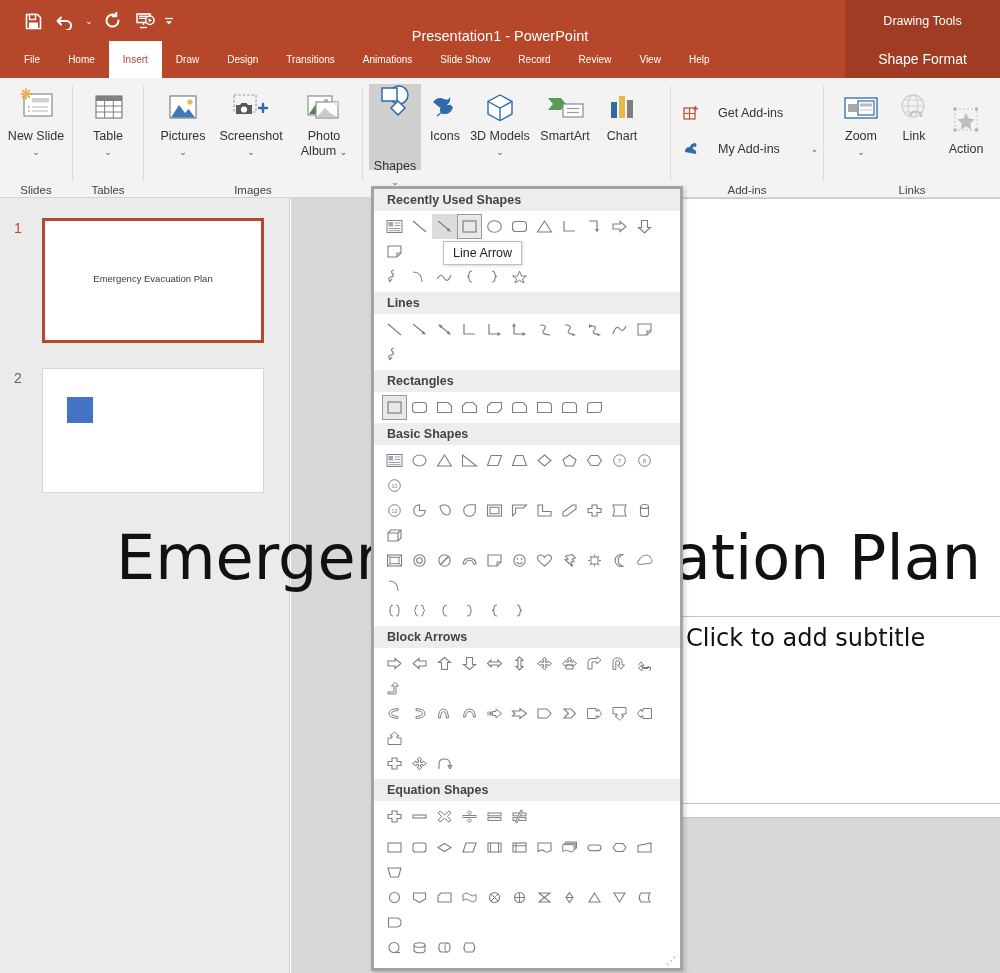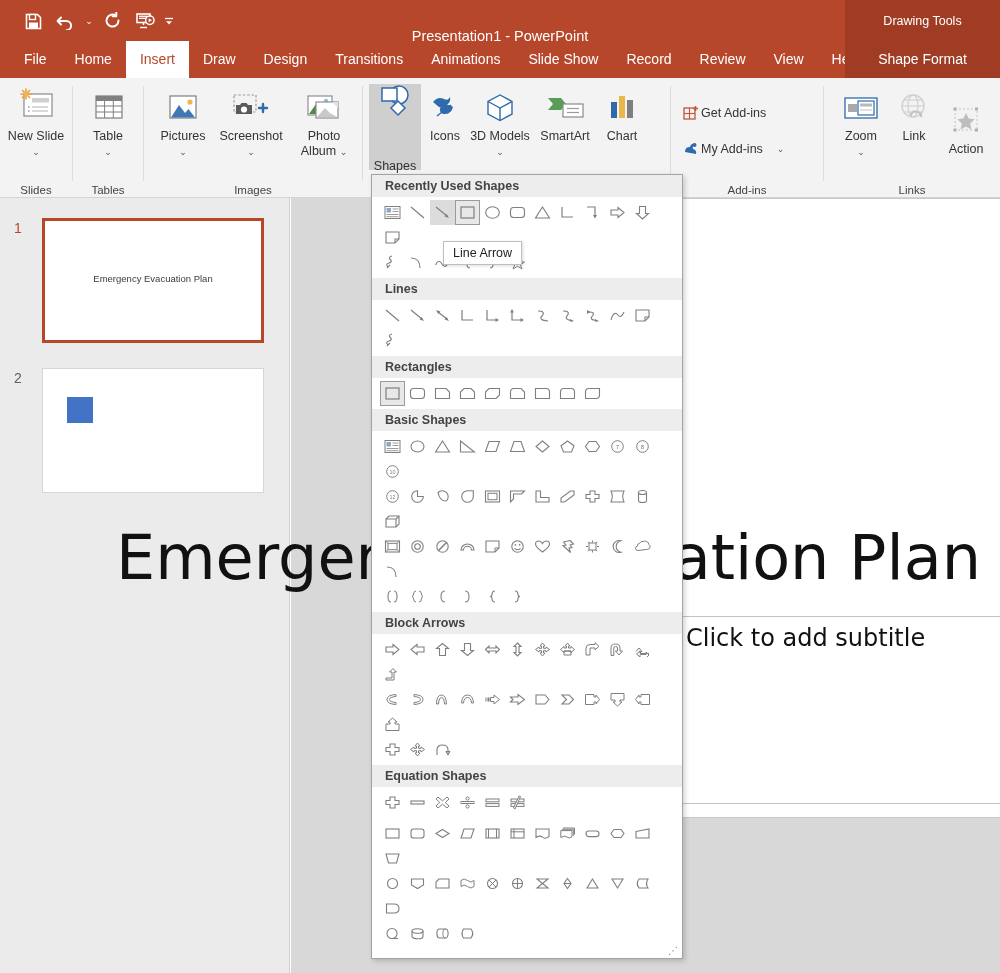--- a/index.html
+++ b/index.html
@@ -34,21 +34,21 @@
   }
 
   
   #tabstrip{
     position:absolute; left:0; top:41px; width:1000px; height:37px;
     background:#b7472a;
   }
   #tabs{ position:absolute; left:10px; top:0; height:37px; display:flex; align-items:stretch;}
   .tab{
     padding:0 14px; height:37px; line-height:37px;
-    color:#fff; font-size:14px; cursor:pointer; white-space:nowrap;
+    color:#fff; font-size:10px; cursor:pointer; white-space:nowrap;
   }
   .tab.active{ background:#fff; color:#b7472a; }
   #ctx-tabs{
     position:absolute; right:0; top:0; height:37px; width:155px;
     background:#a03c23; display:flex; align-items:flex-end; justify-content:center;
   }
   #ctx-tabs .tab{ color:#fff; font-size:14px; }
 
   
   #ribbon{
@@ -61,21 +61,21 @@
     text-align:center; font-size:11.5px; color:#444;
   }
   .rsep{ position:absolute; top:8px; width:1px; height:95px; background:#dcdcdc; }
   .bigbtn{
     position:absolute; top:6px; width:62px; height:86px;
     display:flex; flex-direction:column; align-items:center; cursor:pointer;
   }
   .bigbtn .lbl{ font-size:12.5px; color:#333; text-align:center; line-height:15px; margin-top:3px;}
   .bigbtn .ico{ height:42px; display:flex; align-items:flex-end; justify-content:center; }
   .smallbtn{
-    position:absolute; height:26px; display:flex; align-items:center; gap:2px;
+    position:absolute; height:26px; display:flex; align-items:center; gap:19px;
     cursor:pointer; font-size:12.5px; color:#333;
   }
   .caret{ font-size:9px; color:#555; line-height:9px; }
   .dim{ color:#b0b0b0; }
 
   
   #thumbpanel{
     position:absolute; left:0; top:198px; width:290px; height:775px;
     background:#ebebeb; border-right:1px solid #d0d0d0;
   }
@@ -118,22 +118,22 @@
   #slide-sub{
     position:absolute; left:0px; top:419px; width:600px; height:186px;
     border-bottom:1px solid #c4c4c4;
     font-size:24px; color:#111; padding-top:6px; padding-left:275px;
     white-space:nowrap; overflow:hidden;
     font-family:"DejaVu Sans", sans-serif;
   }
 
   
   #shapes-menu{
-    position:absolute; left:371px; top:174px; width:312px; height:785px;
-    background:#fff; border:1px solid #a3a3a3;
+    position:absolute; left:371px; top:186px; width:312px; height:785px;
+    background:#fff; border:3px solid #a3a3a3;
     box-shadow:2px 2px 5px rgba(0,0,0,.18);
     overflow:hidden; z-index:40;
   }
   .sec-head{
     background:#ededed; height:22px; line-height:22px;
     padding-left:13px; font-size:12.5px; font-weight:bold; color:#444;
   }
   .sec-body{ padding:3px 6px 3px 8px; }
   .srow{ display:flex; flex-wrap:wrap; }
   .scell{

